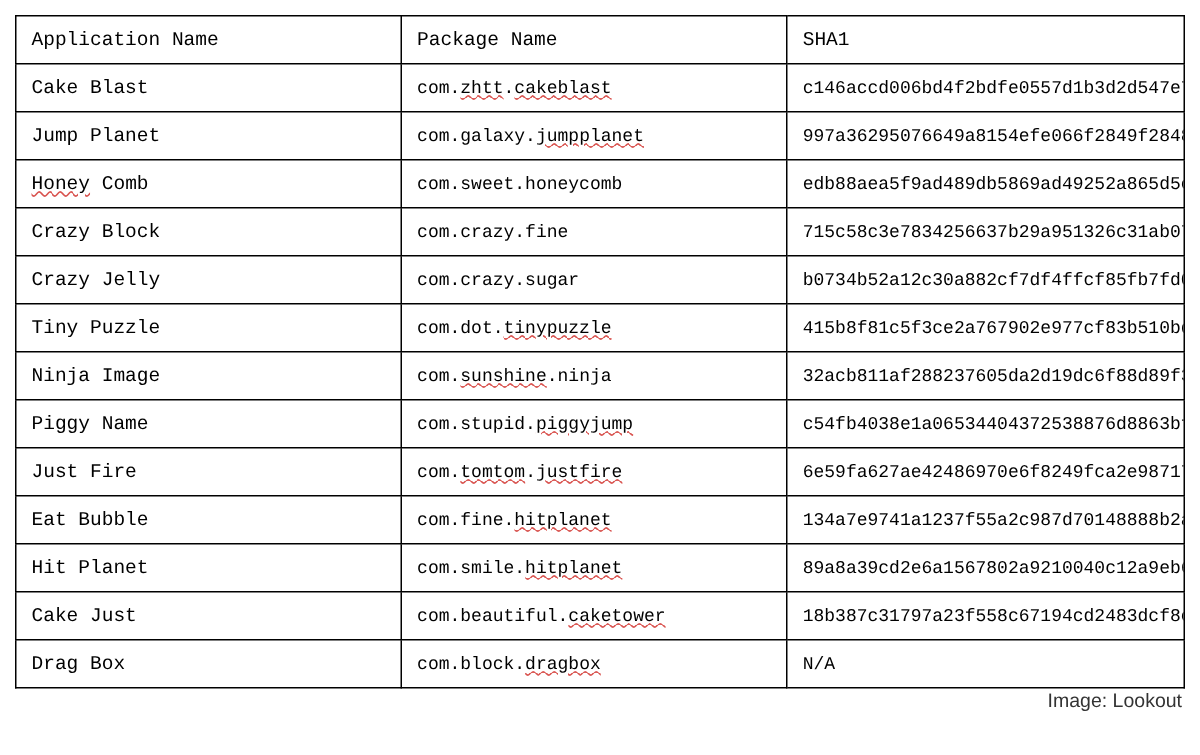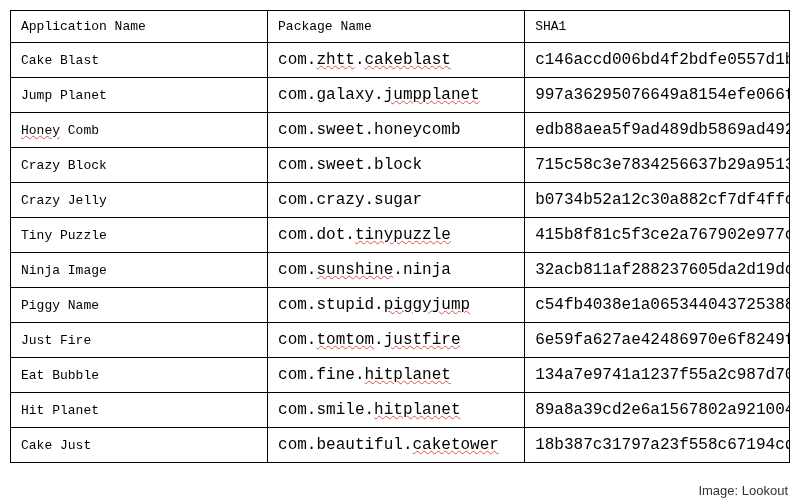--- a/index.html
+++ b/index.html
@@ -36,26 +36,26 @@
       text-decoration-line: underline;
       text-decoration-style: wavy;
       text-decoration-color: #d9534f;
       text-decoration-thickness: 1px;
     }
     .credit {
       text-align: right;
       font-family: Arial, sans-serif;
       font-size: 13px;
       color: #333;
-      margin-top: 20px;
+      margin-top: 0;
       padding-right: 2px;
     }
     .pkg, .sha {
       font-family: "Andale Mono", "Courier New", Courier, monospace;
-      font-size: 16px;
+      font-size: 12px;
     }
   </style>
 </head>
 <body>
 
 <table>
   <colgroup>
     <col class="col-app">
     <col class="col-pkg">
     <col class="col-sha">
@@ -78,21 +78,21 @@
         <td class="pkg">com.galaxy.<span class="spellerr">jumpplanet</span></td>
         <td class="sha">997a36295076649a8154efe066f2849f2848b5b0</td>
       </tr>
       <tr>
         <td><span class="spellerr">Honey</span> Comb</td>
         <td class="pkg">com.sweet.honeycomb</td>
         <td class="sha">edb88aea5f9ad489db5869ad49252a865d5cd9f0</td>
       </tr>
       <tr>
         <td>Crazy Block</td>
-        <td class="pkg">com.sweet.block</td>
+        <td class="pkg">com.crazy.fine</td>
         <td class="sha">715c58c3e7834256637b29a951326c31ab0730b0</td>
       </tr>
       <tr>
         <td>Crazy Jelly</td>
         <td class="pkg">com.crazy.sugar</td>
         <td class="sha">b0734b52a12c30a882cf7df4ffcf85fb7fd0e9b7</td>
       </tr>
       <tr>
         <td>Tiny Puzzle</td>
         <td class="pkg">com.dot.<span class="spellerr">tinypuzzle</span></td>
@@ -121,16 +121,21 @@
       <tr>
         <td>Hit Planet</td>
         <td class="pkg">com.smile.<span class="spellerr">hitplanet</span></td>
         <td class="sha">89a8a39cd2e6a1567802a9210040c12a9eb63c7c</td>
       </tr>
       <tr>
         <td>Cake Just</td>
         <td class="pkg">com.beautiful.<span class="spellerr">caketower</span></td>
         <td class="sha">18b387c31797a23f558c67194cd2483dcf8cd033</td>
       </tr>
+      <tr>
+        <td>Drag Box</td>
+        <td class="pkg">com.block.<span class="spellerr">dragbox</span></td>
+        <td class="sha"> N/A</td>
+      </tr>
     </tbody>
 </table>
 
 <div class="credit">Image: Lookout</div>
 
 </body></html>

